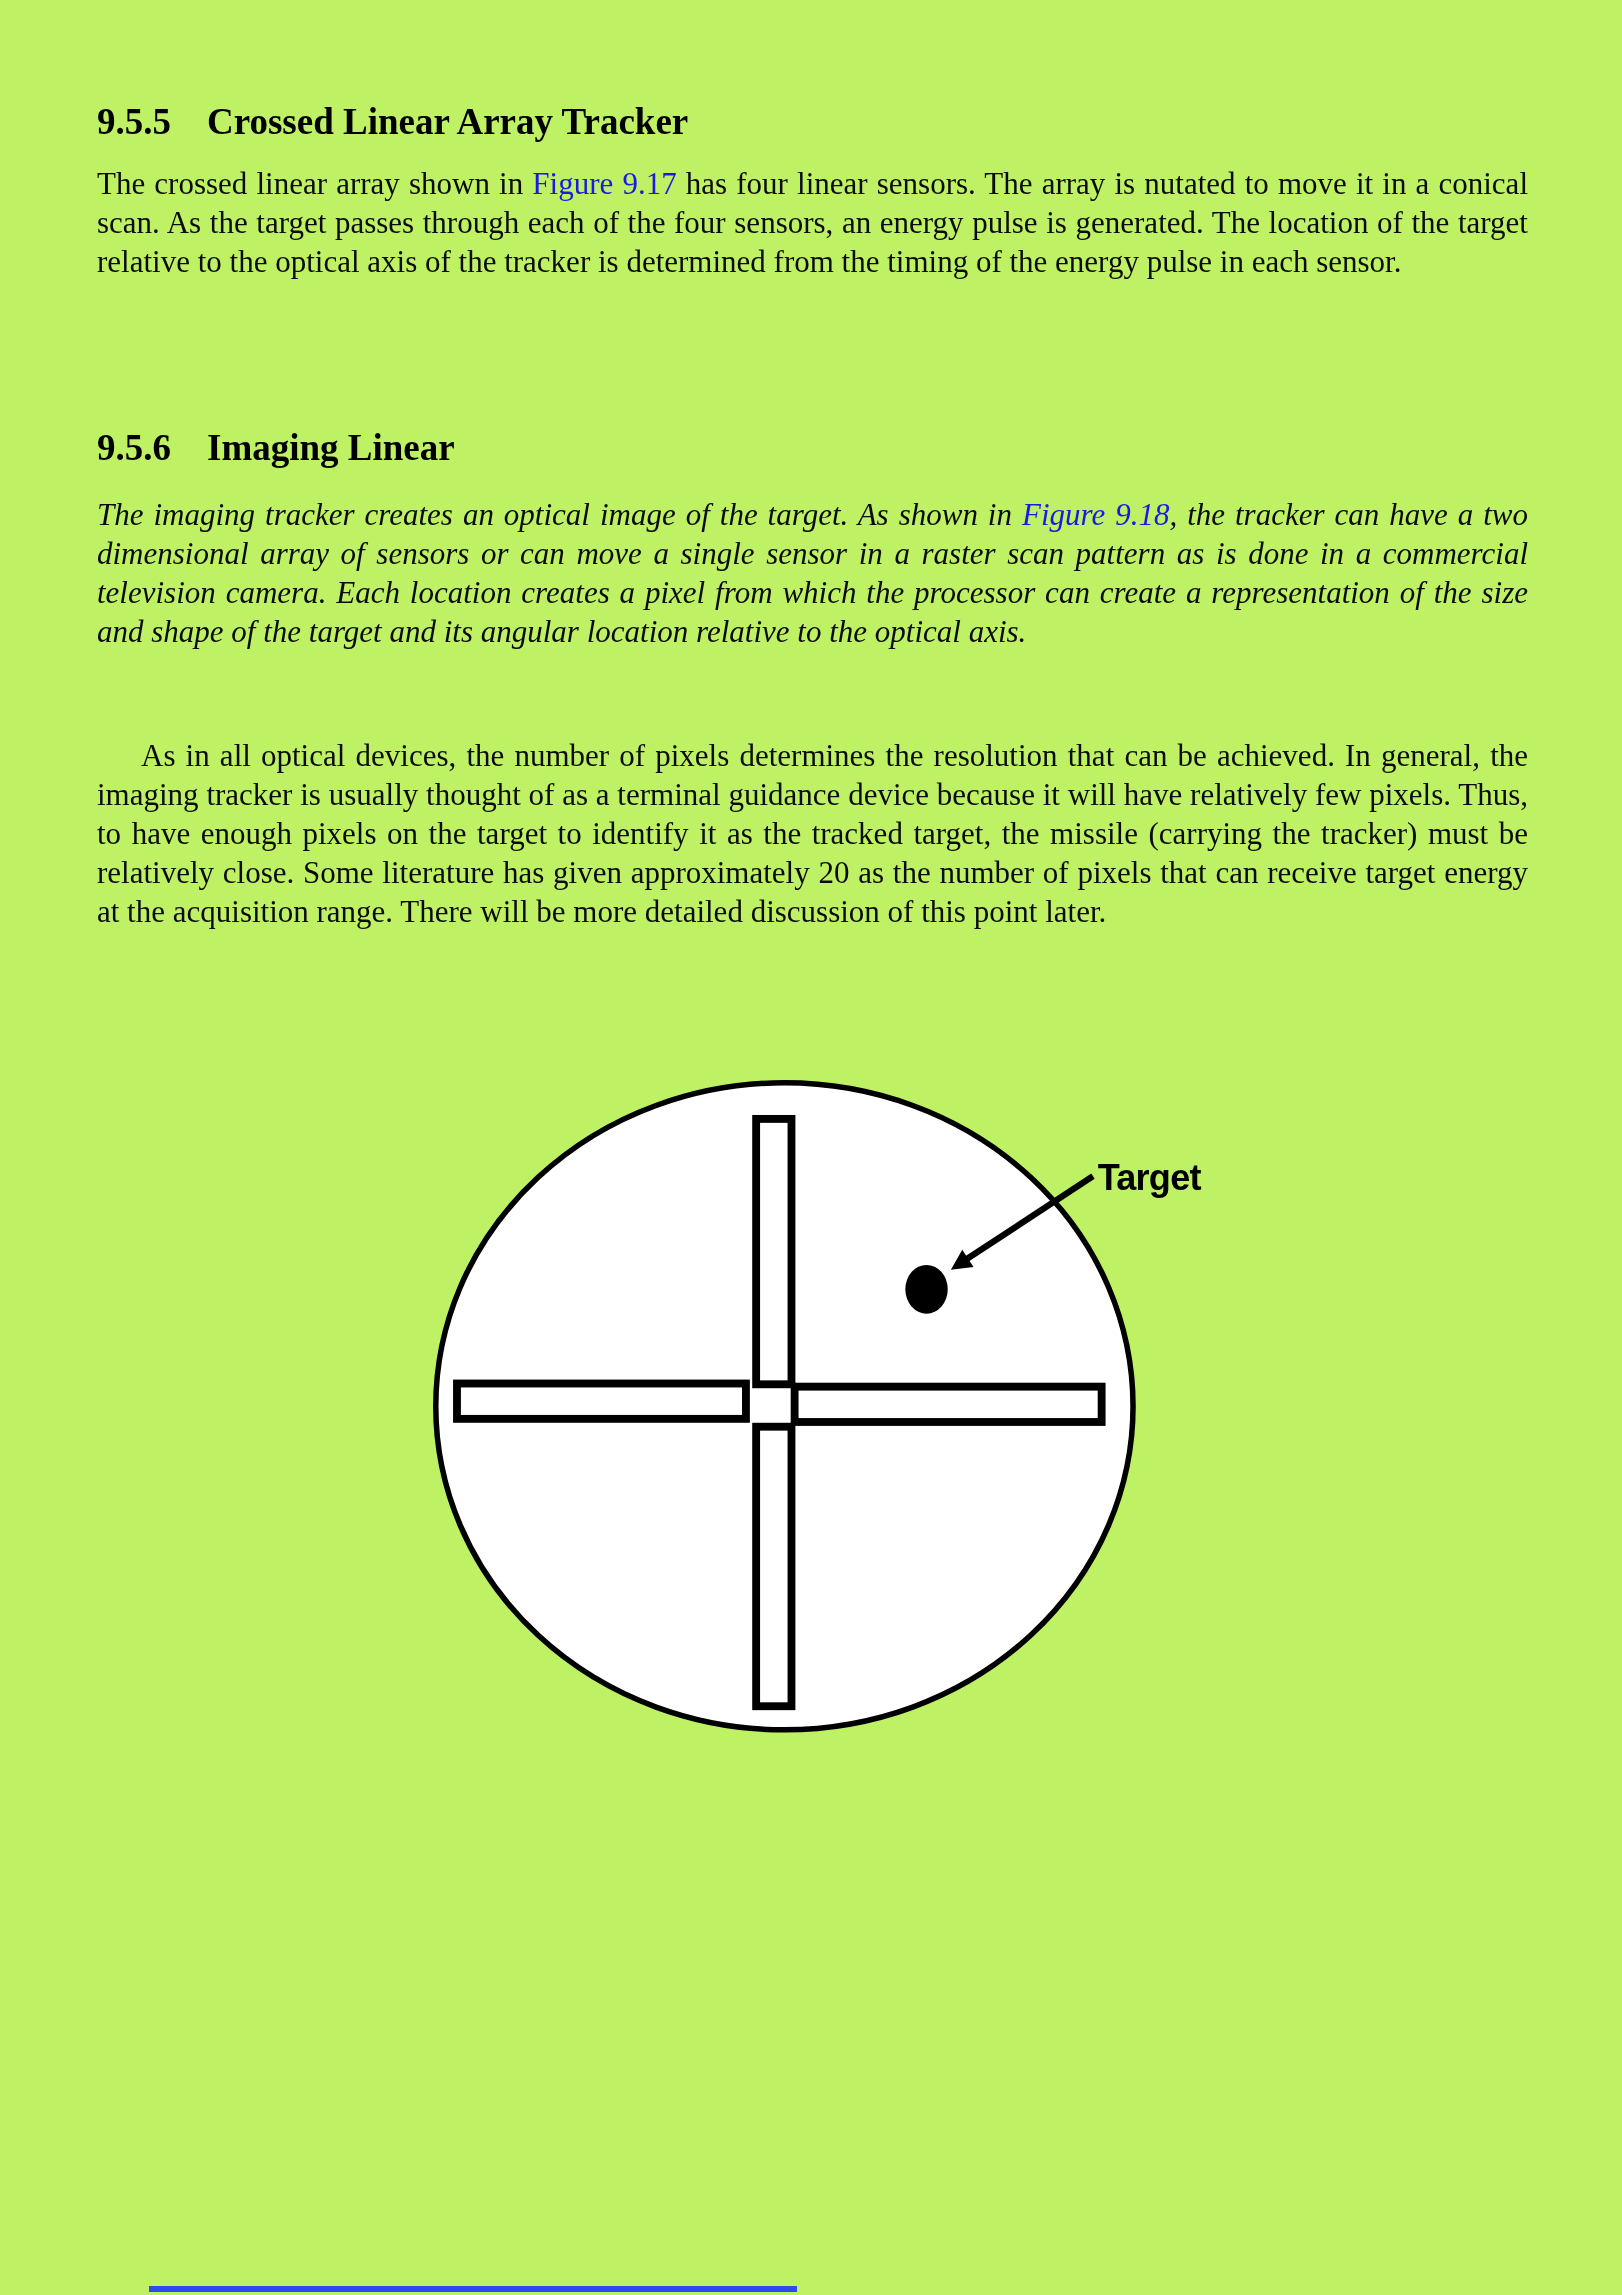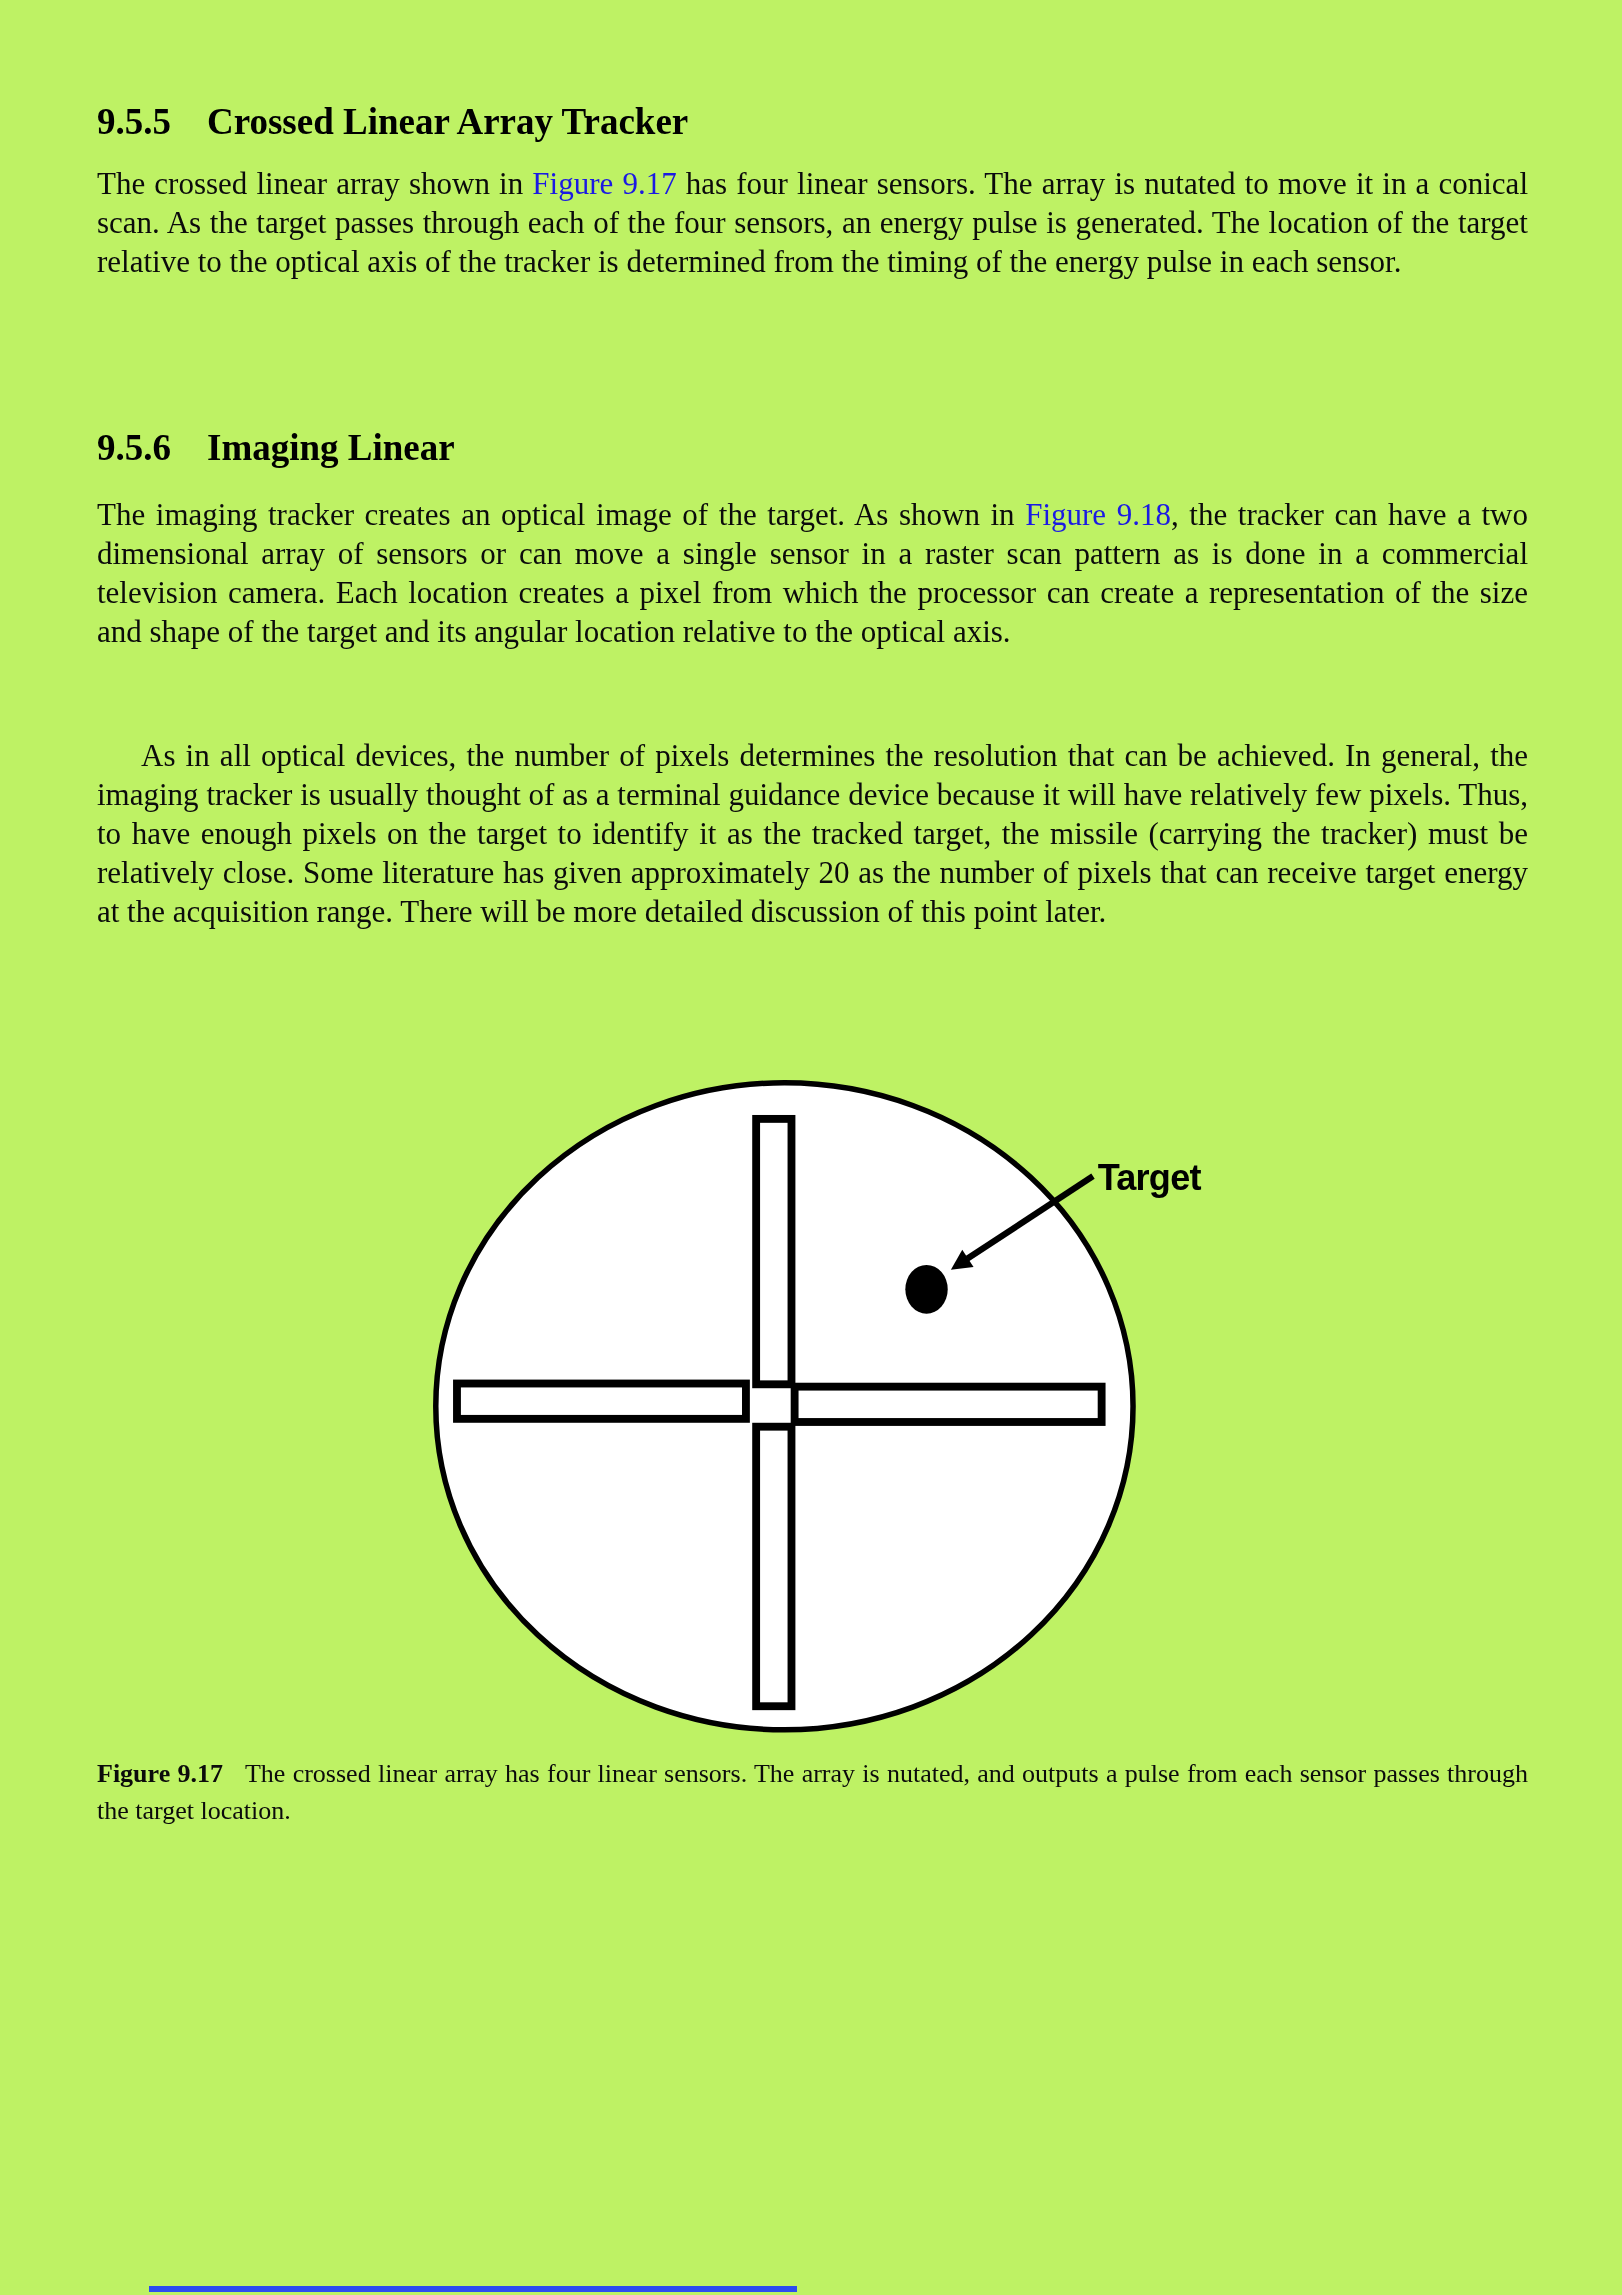--- a/index.html
+++ b/index.html
@@ -65,21 +65,21 @@
   <div class="content" style="top:164px;">
     <p class="body"><span>The crossed linear array shown in </span><a class="figlink" style="color: rgb(27, 26, 227);">Figure 9.17</a><span> has four linear sensors. The array is nutated to move it in a conical scan. As the target passes through each of the four sensors, an energy pulse is generated. The location of the target relative to the optical axis of the tracker is determined from the timing of the energy pulse in each sensor.</span></p>
   </div>
 
   <div class="content" style="top:426px;">
     <h2 class="sec">
       <span class="sec-num">9.5.6</span><span>Imaging Linear</span>
     </h2>
   </div>
 
-  <div class="content" style="top:495px;">
+  <div class="content" style="top:495px;font-style:italic;">
     <p class="body"><span>The imaging tracker creates an optical image of the target. As shown in </span><a class="figlink" style="color: rgb(27, 26, 227);">Figure 9.18</a><span>, the tracker can have a two dimensional array of sensors or can move a single sensor in a raster scan pattern as is done in a commercial television camera. Each location creates a pixel from which the processor can create a representation of the size and shape of the target and its angular location relative to the optical axis.</span></p>
   </div>
 
   <div class="content" style="top:736px;">
     <p class="body indent">As in all optical devices, the number of pixels determines the resolution that can be achieved. In general, the imaging tracker is usually thought of as a terminal guidance device because it will have relatively few pixels. Thus, to have enough pixels on the target to identify it as the tracked target, the missile (carrying the tracker) must be relatively close. Some literature has given approximately 20 as the number of pixels that can receive target energy at the acquisition range. There will be more detailed discussion of this point later.</p>
   </div>
 
   <svg class="figure" width="1623" height="707" viewBox="0 1340 2067 900">
 
     <ellipse cx="999" cy="1791" rx="444" ry="412" fill="#ffffff" stroke="#000000" stroke-width="7"></ellipse>
@@ -90,20 +90,17 @@
     <rect x="1012" y="1766" width="391" height="45" fill="#ffffff" stroke="#000000" stroke-width="10"></rect>
 
     <ellipse cx="1180" cy="1642" rx="27" ry="31" fill="#000000"></ellipse>
 
     <line x1="1392" y1="1498" x2="1232" y2="1603" stroke="#000000" stroke-width="8"></line>
     <polygon points="1211,1617 1225.5,1591.8 1239.9,1613.6" fill="#000000"></polygon>
 
     <text x="1398" y="1515" font-family="Liberation Sans, sans-serif" font-weight="bold" font-size="46" fill="#000000" letter-spacing="-1">Target</text>
   </svg>
 
-  <div class="caption">
-    <span class="cap-label">Figure 9.17</span><span>The crossed linear array has four linear sensors. The array is nutated, and outputs a pulse from each sensor passes through the target location.</span>
-  </div>
 
   <div class="progress-rule" style="background: rgb(43, 76, 240);"></div>
 
 </div>
 
 
 </body></html>

